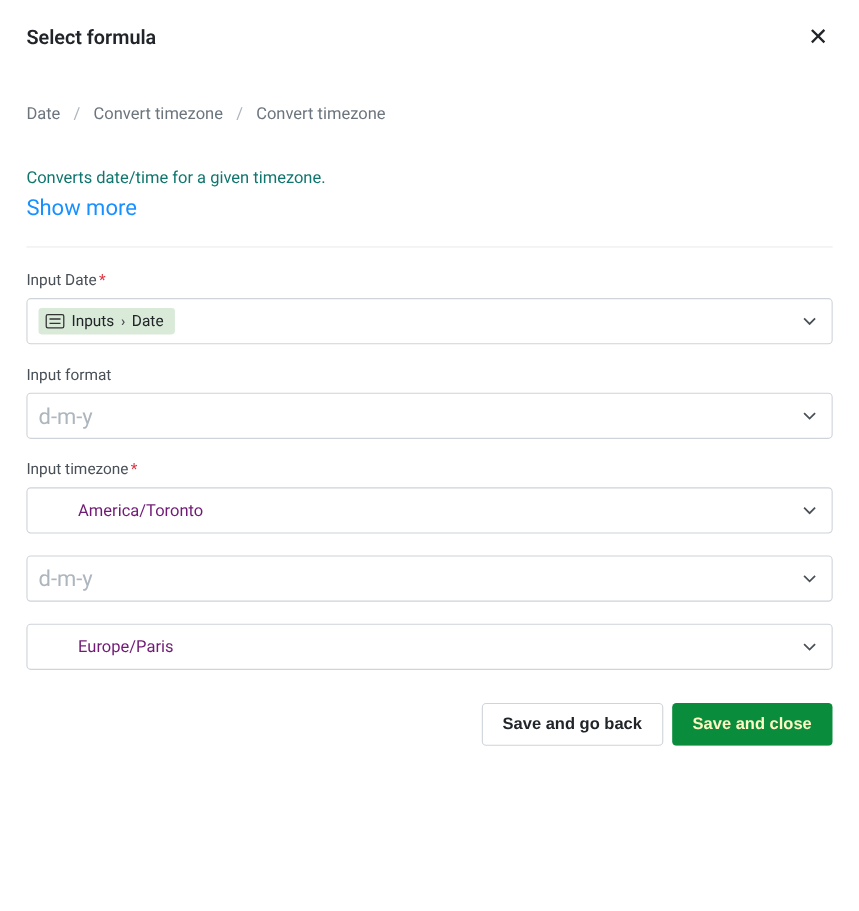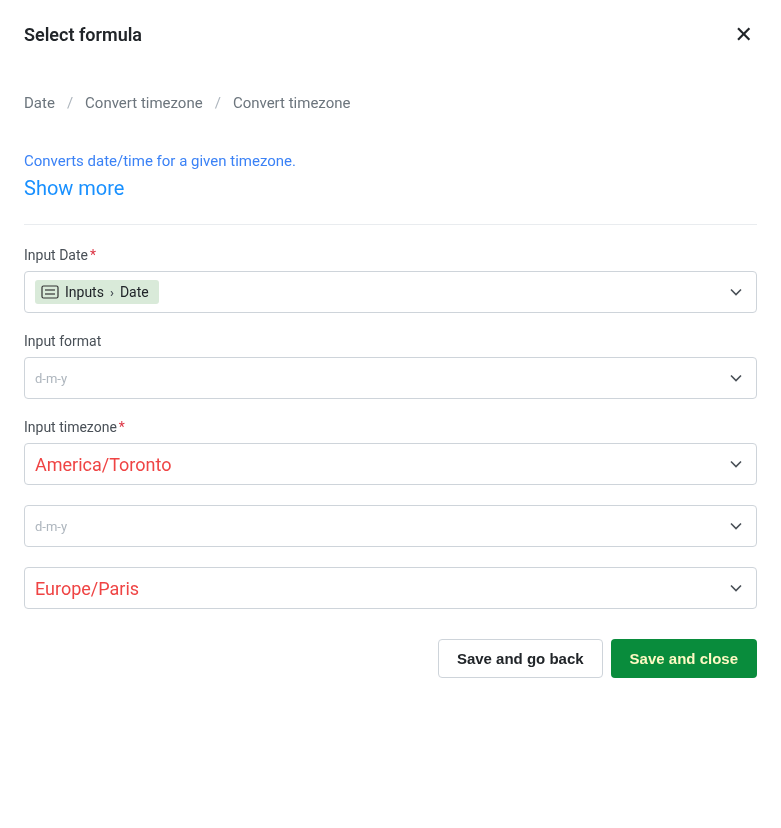--- a/index.html
+++ b/index.html
@@ -38,21 +38,21 @@
       gap: 12px;
       font-size: 15px;
       color: #6c757d;
       margin-bottom: 40px;
     }
     .breadcrumb-sep {
       color: #adb5bd;
     }
     .description {
       font-size: 15px;
-      color: #3b82f6;
+      color: #0f766e;
       margin-bottom: 6px;
     }
     .show-more {
       font-size: 20px;
       color: #1890ff;
       cursor: pointer;
       margin-bottom: 24px;
       display: inline-block;
     }
     .divider {
@@ -111,25 +111,26 @@
       width: 18px;
       height: 16px;
     }
     .chip-sep {
       font-size: 13px;
       font-weight: 600;
       color: #495057;
     }
     .placeholder-text {
       color: #adb5bd;
-      font-size: 13px;
+      font-size: 20px;
     }
     .value-text {
-      color: #ef4444;
-      font-size: 18px;
+      color: #701a75;
+      font-size: 15px;
+      margin-left: 36px;
     }
     .footer {
       display: flex;
       justify-content: flex-end;
       gap: 8px;
       margin-top: 30px;
     }
     .btn {
       font-size: 15px;
       padding: 10px 18px;

